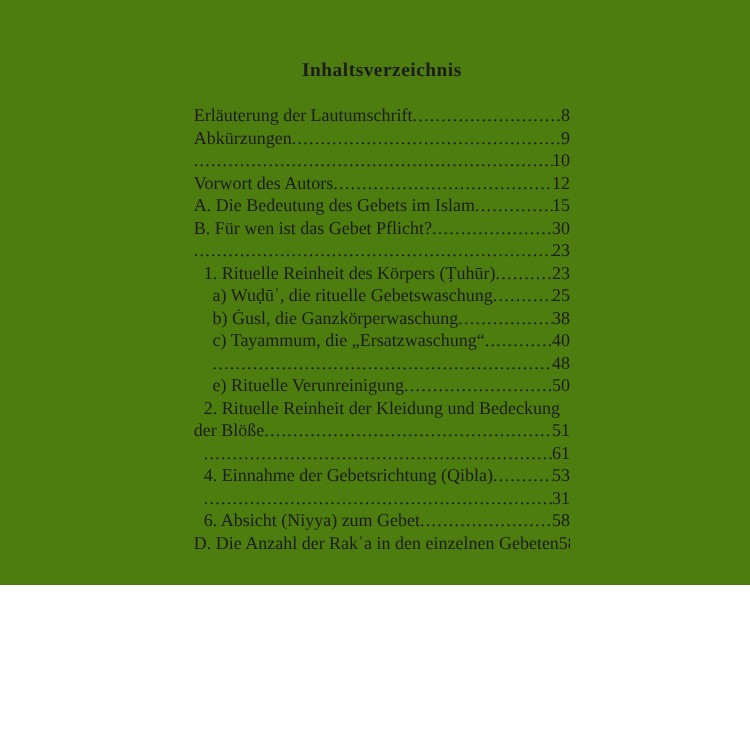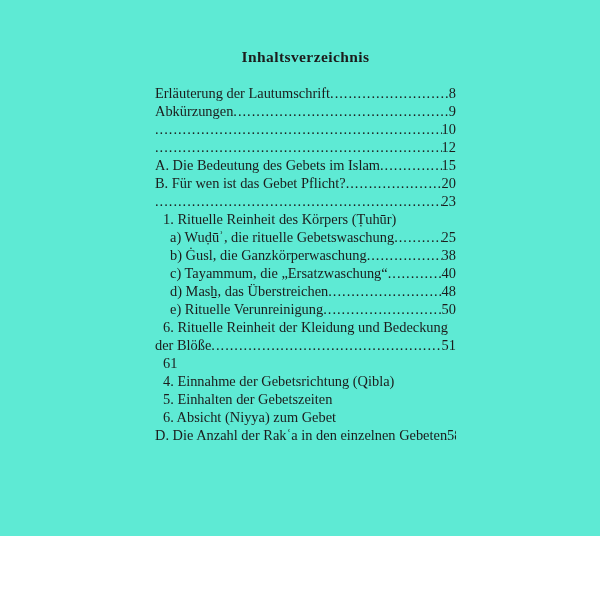--- a/index.html
+++ b/index.html
@@ -1,19 +1,19 @@
 <!DOCTYPE html>
 <html><head>
 <meta charset="utf-8">
 <style>
   html,body { margin:0; padding:0; background:#ffffff; }
   .screen {
     position:relative;
-    width:600px; height:536px;
-    background:#5eead4;
+    width:600px; height:468px;
+    background:#4d7c0f;
     color:#1c1c1c;
     font-family:"Liberation Serif","DejaVu Serif",serif;
     overflow:hidden;
   }
   .toc-wrap {
     position:absolute;
     left:155px; top:48px;
     width:301px;
   }
   .title {
@@ -37,21 +37,21 @@
   .row .t  { white-space:nowrap; flex:0 0 auto; }
   .row .dots {
     flex:1 1 0;
     min-width:0;
     overflow:hidden;
     white-space:nowrap;
     text-align:right;
     letter-spacing:1px;
   }
   .row .num { flex:0 0 auto; white-space:nowrap; }
-  .indent-1 { padding-left:8px;flex-direction:column; }
+  .indent-1 { padding-left:8px; }
   .indent-2 { padding-left:15px;align-items:center; }
   .footer-page-number {
     position:absolute;
     left:155px; top:544px;
     font-size:14.4px;
     line-height:16px;
   }
 </style>
 </head>
 <body>
@@ -69,36 +69,37 @@
           <div class="row indent-0">
             <span class="t">Abkürzungen</span>
             <span class="dots">........................................................................................................................</span>
             <span class="num">9</span>
           </div>
           <div class="row indent-0">
             <span class="dots">........................................................................................................................</span>
             <span class="num">10</span>
           </div>
           <div class="row indent-0">
+            <span class="t">Vorwort des Autors</span>
             <span class="dots">........................................................................................................................</span>
             <span class="num">12</span>
           </div>
         </div>
         <div class="group">
           <div class="row indent-0">
             <span class="t">A. Die Bedeutung des Gebets im Islam</span>
             <span class="dots">........................................................................................................................</span>
             <span class="num">15</span>
           </div>
         </div>
         <div class="group">
           <div class="row indent-0">
             <span class="t">B. Für wen ist das Gebet Pflicht?</span>
             <span class="dots">........................................................................................................................</span>
-            <span class="num">20</span>
+            <span class="num">30</span>
           </div>
         </div>
         <div class="group">
           <div class="row indent-0">
             <span class="dots">........................................................................................................................</span>
             <span class="num">23</span>
           </div>
           <div class="row indent-1">
             <span class="t">1. Rituelle Reinheit des Körpers (Ṭuhūr)</span>
             <span class="dots">........................................................................................................................</span>
@@ -113,50 +114,48 @@
             <span class="t">b) Ġusl, die Ganzkörperwaschung</span>
             <span class="dots">........................................................................................................................</span>
             <span class="num">38</span>
           </div>
           <div class="row indent-2">
             <span class="t">c) Tayammum, die „Ersatzwaschung“</span>
             <span class="dots">........................................................................................................................</span>
             <span class="num">40</span>
           </div>
           <div class="row indent-2">
-            <span class="t">d) Masẖ, das Überstreichen</span>
             <span class="dots">........................................................................................................................</span>
             <span class="num">48</span>
           </div>
           <div class="row indent-2">
             <span class="t">e) Rituelle Verunreinigung</span>
             <span class="dots">........................................................................................................................</span>
             <span class="num">50</span>
           </div>
           <div class="row indent-1">
-            <span class="t">6. Rituelle Reinheit der Kleidung und Bedeckung</span>
+            <span class="t">2. Rituelle Reinheit der Kleidung und Bedeckung</span>
             <span class="dots"></span>
             <span class="num"></span>
           </div>
           <div class="row indent-0">
             <span class="t">der Blöße</span>
             <span class="dots">........................................................................................................................</span>
             <span class="num">51</span>
           </div>
           <div class="row indent-1">
             <span class="dots">........................................................................................................................</span>
             <span class="num">61</span>
           </div>
           <div class="row indent-1">
             <span class="t">4. Einnahme der Gebetsrichtung (Qibla)</span>
             <span class="dots">........................................................................................................................</span>
             <span class="num">53</span>
           </div>
           <div class="row indent-1">
-            <span class="t">5. Einhalten der Gebetszeiten</span>
             <span class="dots">........................................................................................................................</span>
             <span class="num">31</span>
           </div>
           <div class="row indent-1">
             <span class="t">6. Absicht (Niyya) zum Gebet</span>
             <span class="dots">........................................................................................................................</span>
             <span class="num">58</span>
           </div>
         </div>
         <div class="group">

